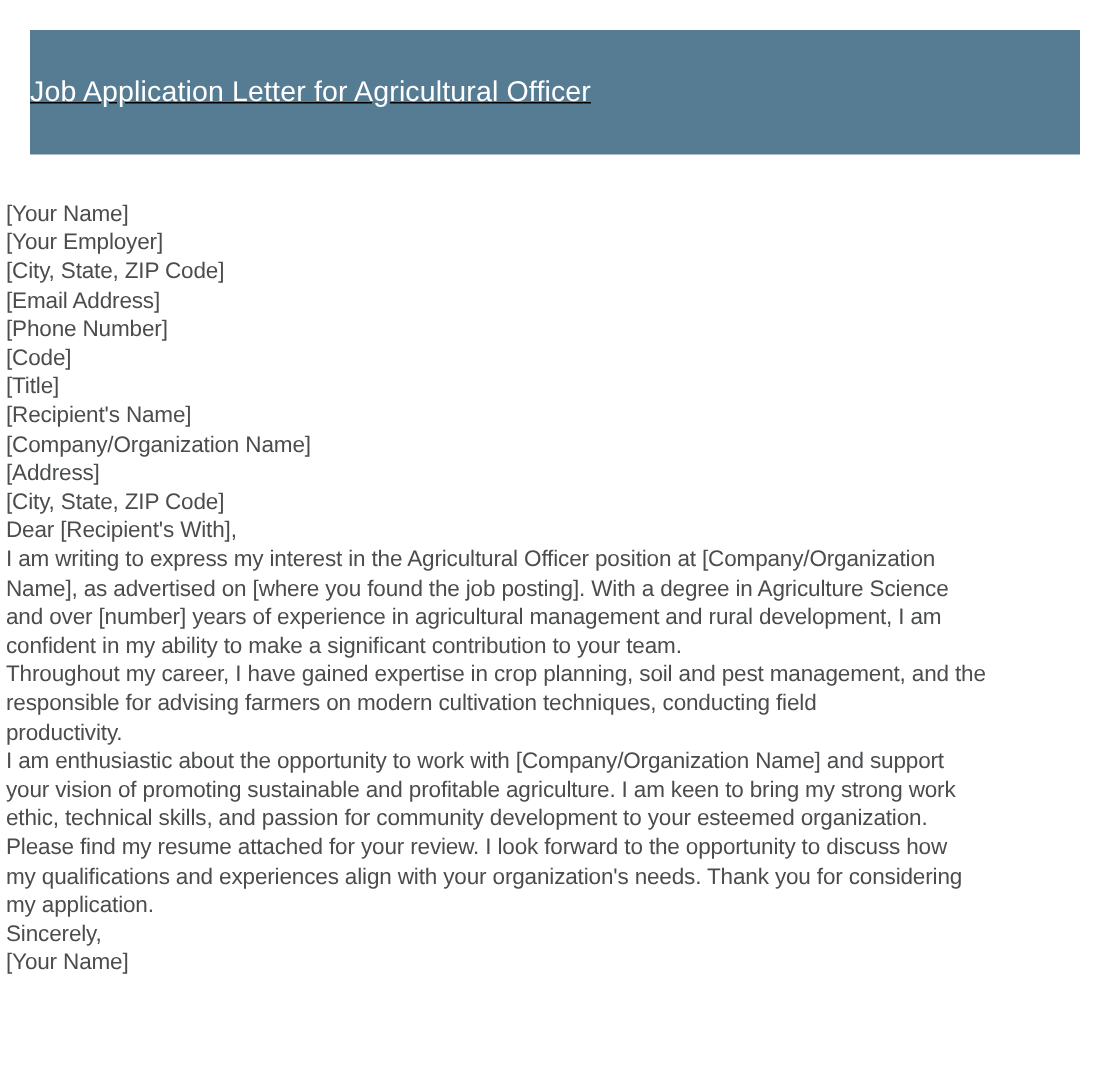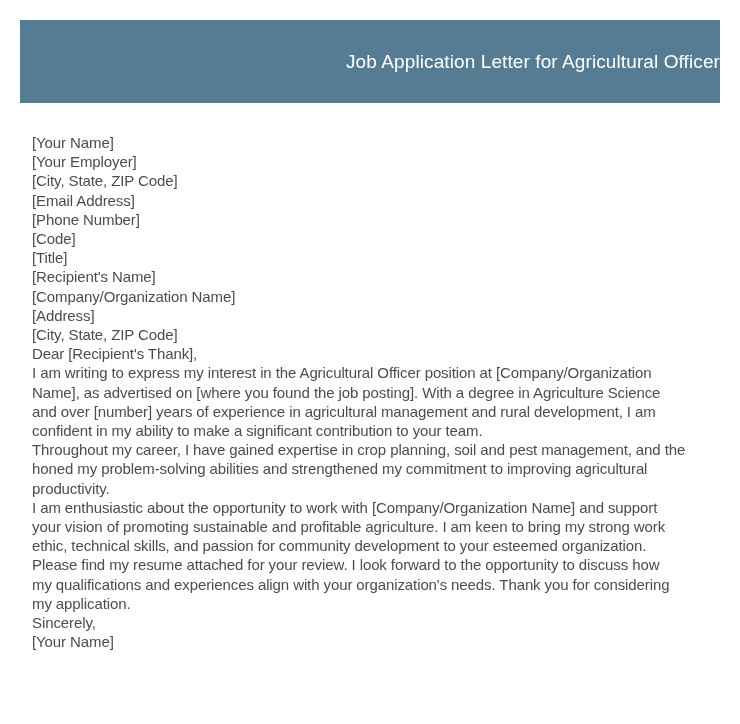--- a/index.html
+++ b/index.html
@@ -14,31 +14,32 @@
     background: var(--page-bg, #ffffff);
     overflow: hidden;
   }
   .banner {
     margin: 20px 20px 0 20px;
     width: 700px;
     height: 83px;
     background: var(--banner-bg, #567c94);
     display: flex;
     align-items: center;
-    justify-content: flex-end;
+    justify-content: flex-start;
+    text-decoration: underline;
   }
   .banner h1 {
     color: var(--banner-text, #ffffff);
     font-size: 19px;
     font-weight: 500;
     letter-spacing: 0.1px;
     white-space: nowrap;
   }
   .letter {
-    margin: 30px 20px 0 32px;
+    margin: 30px 20px 0 4px;
     width: 700px;
     color: var(--body-text, #4a4c4e);
     font-size: 15px;
     line-height: 19.2px;
     letter-spacing: -0.1px;
   }
   .line {
     white-space: nowrap;
   }
 </style>
@@ -58,29 +59,29 @@
     <div class="line">[Email Address]</div>
     <div class="line">[Phone Number]</div>
     <div class="line">[Code]</div>
 
     <div class="line">[Title]</div>
     <div class="line">[Recipient's Name]</div>
     <div class="line">[Company/Organization Name]</div>
     <div class="line">[Address]</div>
     <div class="line">[City, State, ZIP Code]</div>
 
-    <div class="line">Dear [Recipient's Thank],</div>
+    <div class="line">Dear [Recipient's With],</div>
 
     <div class="line">I am writing to express my interest in the Agricultural Officer position at [Company/Organization</div>
     <div class="line">Name], as advertised on [where you found the job posting]. With a degree in Agriculture Science</div>
     <div class="line">and over [number] years of experience in agricultural management and rural development, I am</div>
     <div class="line">confident in my ability to make a significant contribution to your team.</div>
 
     <div class="line">Throughout my career, I have gained expertise in crop planning, soil and pest management, and the</div>
-    <div class="line">honed my problem-solving abilities and strengthened my commitment to improving agricultural</div>
+    <div class="line">responsible for advising farmers on modern cultivation techniques, conducting field</div>
     <div class="line">productivity.</div>
 
     <div class="line">I am enthusiastic about the opportunity to work with [Company/Organization Name] and support</div>
     <div class="line">your vision of promoting sustainable and profitable agriculture. I am keen to bring my strong work</div>
     <div class="line">ethic, technical skills, and passion for community development to your esteemed organization.</div>
 
     <div class="line">Please find my resume attached for your review. I look forward to the opportunity to discuss how</div>
     <div class="line">my qualifications and experiences align with your organization's needs. Thank you for considering</div>
     <div class="line">my application.</div>
 

